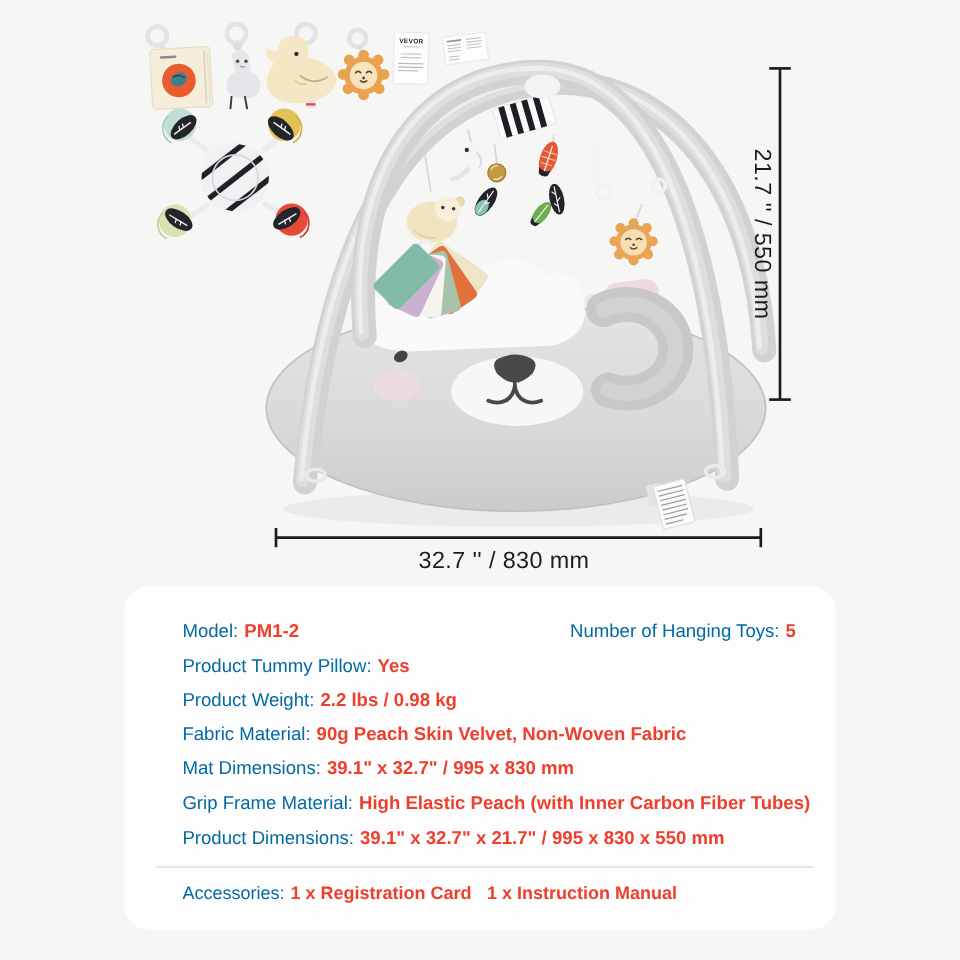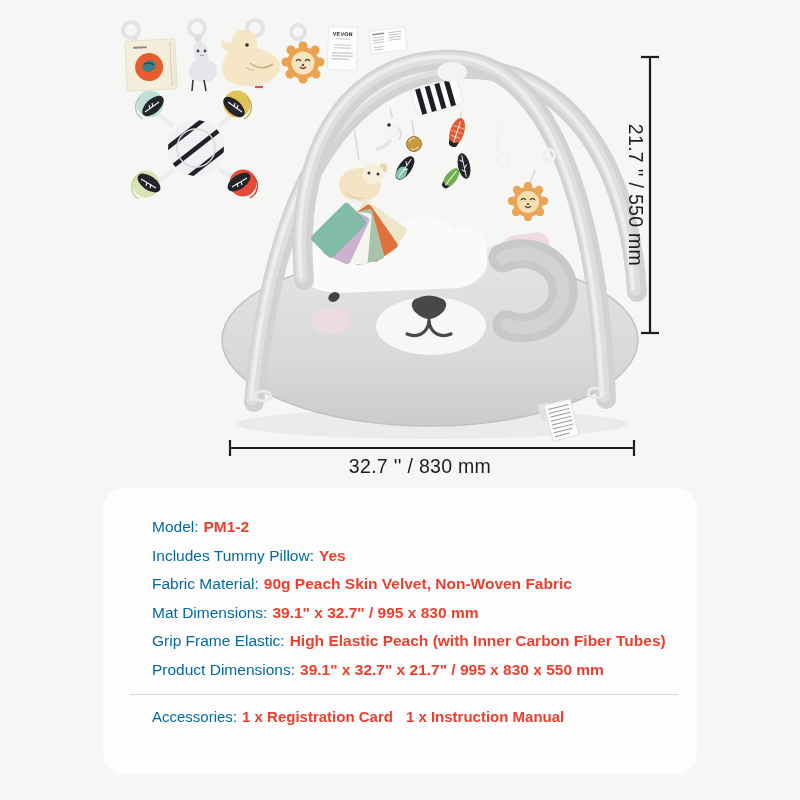--- a/index.html
+++ b/index.html
@@ -330,34 +330,40 @@
   </g>
   <text class="dim-label" x="420" y="473" text-anchor="middle">32.7 '' / 830 mm</text>
 </svg>
 
 <div class="spec-card">
   <div class="rows">
     <div class="spec-row two-col">
       <div class="cell-left">
         <span class="lbl">Model:</span><span class="val">PM1-2</span>
       </div>
+      <div>
+        <span class="lbl">Number of Hanging Toys:</span><span class="val">5</span>
+      </div>
     </div>
     <div class="spec-row two-col">
       <div>
-        <span class="lbl">Includes Tummy Pillow:</span><span class="val">Yes</span>
+        <span class="lbl">Product Tummy Pillow:</span><span class="val">Yes</span>
       </div>
     </div>
     <div class="spec-row">
+      <span class="lbl">Product Weight:</span><span class="val">2.2 lbs / 0.98 kg</span>
+    </div>
+    <div class="spec-row">
       <span class="lbl">Fabric Material:</span><span class="val">90g Peach Skin Velvet, Non-Woven Fabric</span>
     </div>
     <div class="spec-row">
       <span class="lbl">Mat Dimensions:</span><span class="val">39.1" x 32.7" / 995 x 830 mm</span>
     </div>
     <div class="spec-row">
-      <span class="lbl">Grip Frame Elastic:</span><span class="val">High Elastic Peach (with Inner Carbon Fiber Tubes)</span>
+      <span class="lbl">Grip Frame Material:</span><span class="val">High Elastic Peach (with Inner Carbon Fiber Tubes)</span>
     </div>
     <div class="spec-row">
       <span class="lbl">Product Dimensions:</span><span class="val">39.1" x 32.7" x 21.7" / 995 x 830 x 550 mm</span>
     </div>
   </div>
   <div class="divider"></div>
   <div class="acc-row">
     <span class="lbl">Accessories:</span><span class="val">1 x Registration Card</span><span class="val">1 x Instruction Manual</span>
   </div>
 </div>

